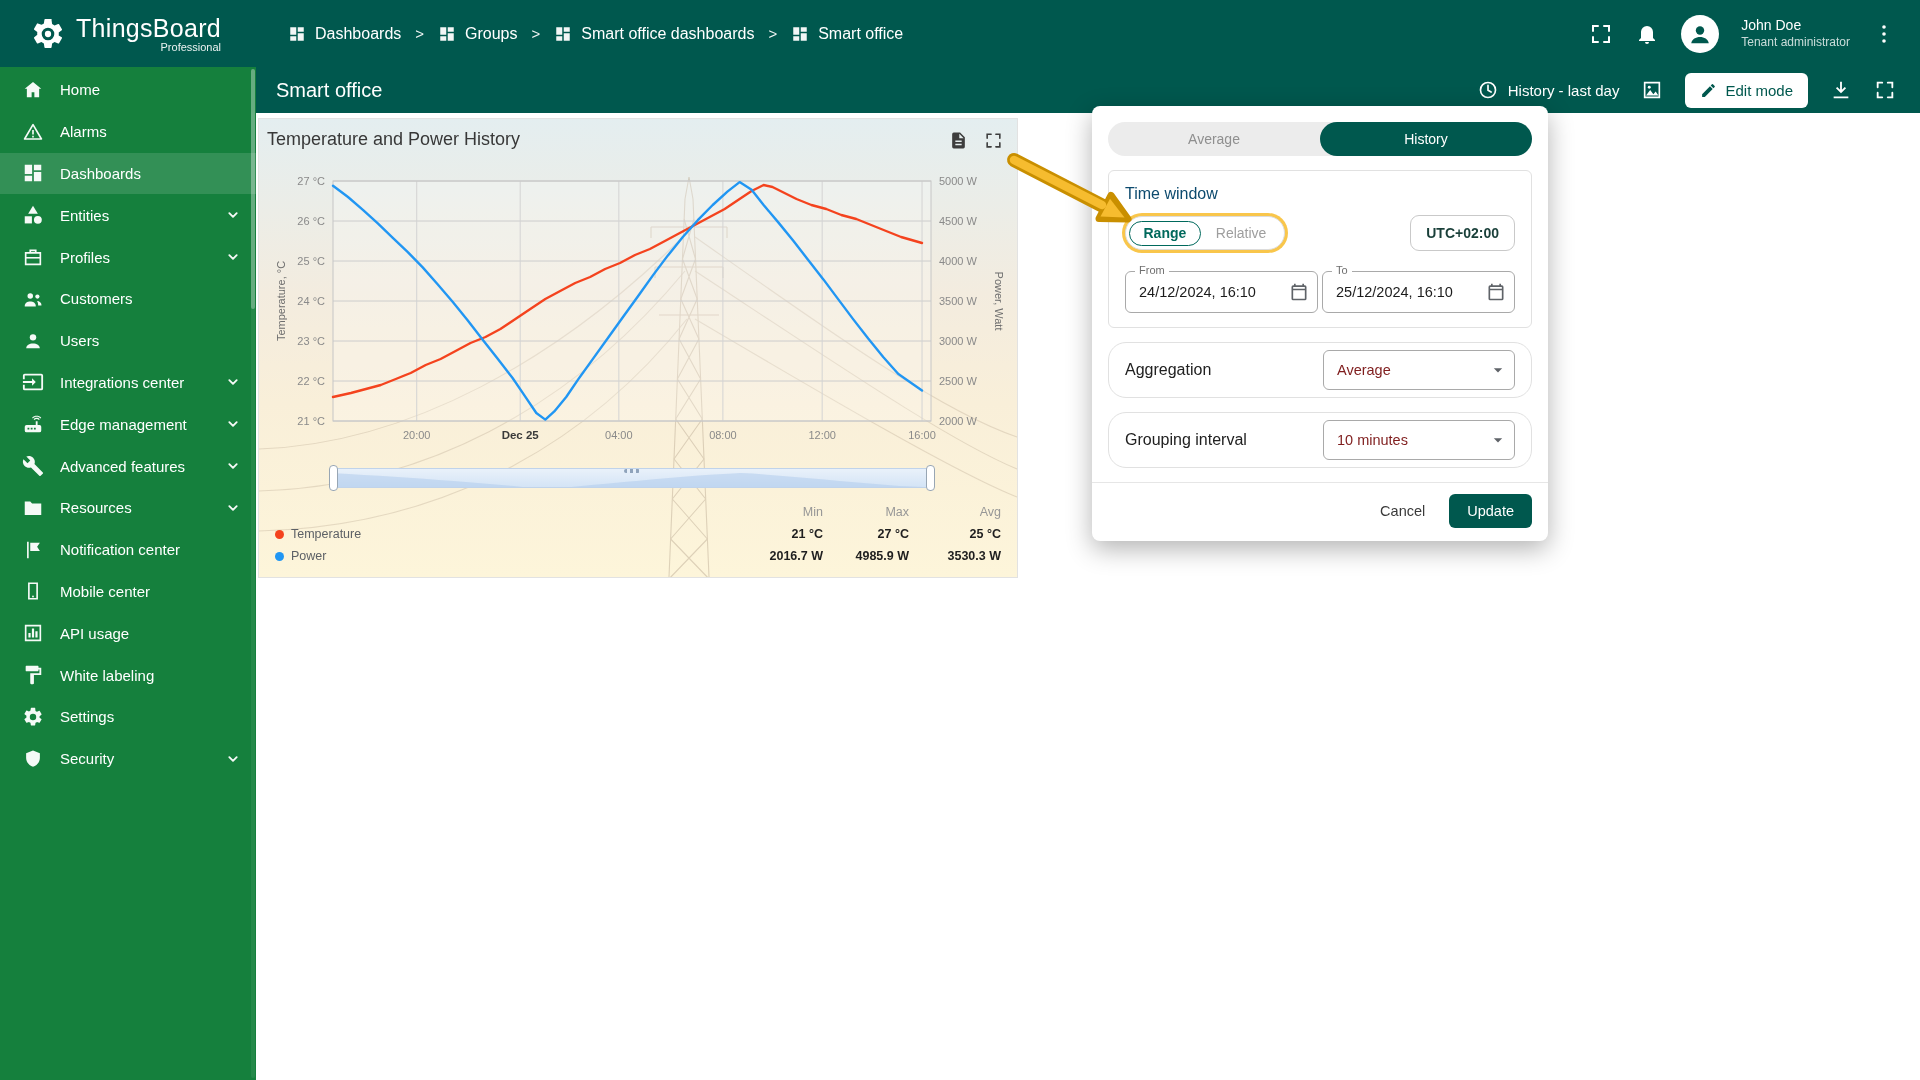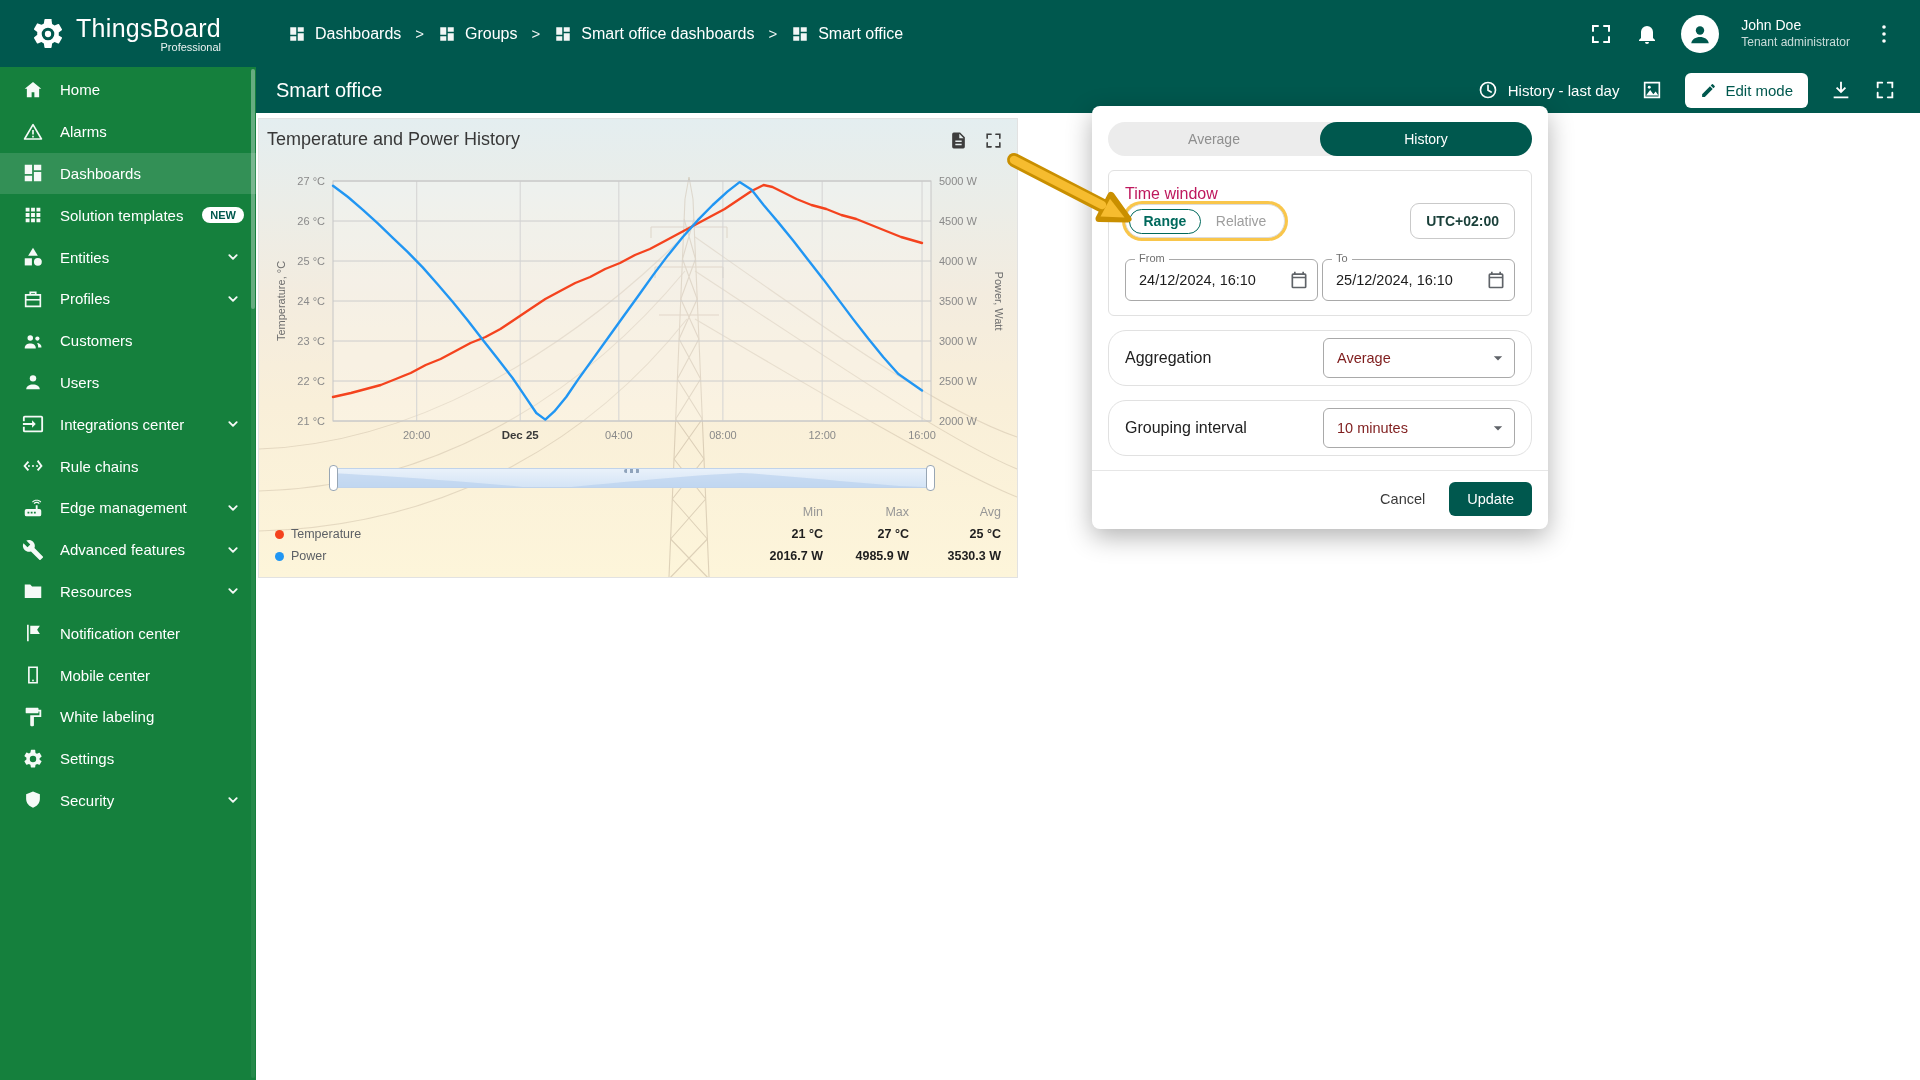--- a/index.html
+++ b/index.html
@@ -77,21 +77,21 @@
   .legend-item{display:flex;align-items:center;gap:7px;font-size:12.5px;color:#5d6166;cursor:pointer;}
   .legend-dot{width:9px;height:9px;border-radius:50%;flex:none;}
 
   
   .popup{position:absolute;left:1092px;top:106px;width:456px;background:#fff;border-radius:8px;box-shadow:0 8px 26px rgba(0,0,0,.30);z-index:40;padding:16px 16px 0;}
   .tw-tabs{background:#ececec;border-radius:17px;height:34px;display:flex;}
   .tw-tab{flex:1;display:flex;align-items:center;justify-content:center;font-size:14px;color:#8f8f8f;font-weight:500;border-radius:17px;cursor:pointer;}
   .tw-tab.active{background:#00584E;color:#fff;}
   .tw-box{border:1px solid #e1e1e1;border-radius:6px;padding:14px 16px 14px;margin-top:14px;}
   .tw-box.compact{padding:7px 16px;display:flex;align-items:center;justify-content:space-between;border-radius:18px;}
-  .tw-title{font-size:16px;color:#be185d;font-weight:500;}
+  .tw-title{font-size:16px;color:#0c4a6e;font-weight:500;margin-bottom:12px;}
   .tw-row{display:flex;align-items:center;justify-content:space-between;}
   .mode-toggle{display:inline-flex;align-items:center;border:1px solid #dcdcdc;border-radius:19px;padding:3px;background:#fff;box-shadow:0 0 0 3px rgba(248,188,44,.85);}
   .mode{padding:5px 15px;font-size:14px;color:#9e9e9e;border-radius:14px;cursor:pointer;font-weight:500;}
   .mode.active{color:#00695C;font-weight:700;border:1.5px solid #00695C;padding:3.5px 13.5px;background:#fff;}
   .utc-btn{border:1px solid #c9c9c9;border-radius:9px;background:#fff;padding:9px 15px;font-size:14px;color:#193f39;font-weight:600;cursor:pointer;font-family:inherit;}
   .fields-row{display:flex;gap:4px;margin-top:20px;}
   .field{position:relative;flex:1;height:42px;border:1px solid #a9a9a9;border-radius:6px;display:flex;align-items:center;padding:0 8px 0 13px;background:#fff;cursor:text;}
   .field label{position:absolute;top:-8px;left:9px;background:#fff;padding:0 4px;font-size:11px;color:#6f6f6f;}
   .field .val{font-size:14.5px;color:#1c1c1c;flex:1;white-space:nowrap;}
   .cal{width:20px;height:20px;color:#5f6368;cursor:pointer;flex:none;}
@@ -218,29 +218,20 @@
         <span class="icon">
           <svg viewBox="0 0 24 24" aria-hidden="true">
             <path fill="currentColor" d="M3 3h8v10H3zm10 0h8v6h-8zm0 8h8v10h-8zM3 15h8v6H3z"></path>
           </svg>
         </span>
         <span class="sb-label">Dashboards</span>
       </div>
       <div class="sb-item">
         <span class="icon">
           <svg viewBox="0 0 24 24" aria-hidden="true">
-            <path fill="currentColor" d="M4 4h4.2v4.2H4zm5.9 0h4.2v4.2H9.9zm5.9 0H20v4.2h-4.2zM4 9.9h4.2v4.2H4zm5.9 0h4.2v4.2H9.9zm5.9 0H20v4.2h-4.2zM4 15.8h4.2V20H4zm5.9 0h4.2V20H9.9zm5.9 0H20V20h-4.2z"></path>
-          </svg>
-        </span>
-        <span class="sb-label">Solution templates</span>
-        <span class="badge">NEW</span>
-      </div>
-      <div class="sb-item">
-        <span class="icon">
-          <svg viewBox="0 0 24 24" aria-hidden="true">
             <path fill="currentColor" d="m12 2-5.3 8.6h10.6z"></path>
             <circle cx="17.3" cy="17.3" r="4.3" fill="currentColor"></circle>
             <path fill="currentColor" d="M3 13.4h7.8v7.8H3z"></path>
           </svg>
         </span>
         <span class="sb-label">Entities</span>
         <span class="icon chev">
           <svg viewBox="0 0 24 24" aria-hidden="true">
             <path fill="none" stroke="currentColor" stroke-width="2" stroke-linecap="round" stroke-linejoin="round" d="m8 10 4 4 4-4"></path>
           </svg>
@@ -293,28 +284,20 @@
         <span class="sb-label">Integrations center</span>
         <span class="icon chev">
           <svg viewBox="0 0 24 24" aria-hidden="true">
             <path fill="none" stroke="currentColor" stroke-width="2" stroke-linecap="round" stroke-linejoin="round" d="m8 10 4 4 4-4"></path>
           </svg>
         </span>
       </div>
       <div class="sb-item">
         <span class="icon">
           <svg viewBox="0 0 24 24" aria-hidden="true">
-            <path fill="currentColor" d="m7.8 6.8-1.6-1.3L1.5 11l4.7 5.5 1.6-1.3L4.1 11zM12 9.9a1.1 1.1 0 1 0 0 2.2 1.1 1.1 0 0 0 0-2.2zm-4.4 0a1.1 1.1 0 1 0 0 2.2 1.1 1.1 0 0 0 0-2.2zm8.8 0a1.1 1.1 0 1 0 0 2.2 1.1 1.1 0 0 0 0-2.2zm1.4-5.4-1.6 1.3L19.9 11l-3.7 4.2 1.6 1.3 4.7-5.5z" transform="translate(0,1)"></path>
-          </svg>
-        </span>
-        <span class="sb-label">Rule chains</span>
-      </div>
-      <div class="sb-item">
-        <span class="icon">
-          <svg viewBox="0 0 24 24" aria-hidden="true">
             <path fill="currentColor" d="m20.2 5.9.8-.8C19.6 3.7 17.8 3 16 3s-3.6.7-5 2.1l.8.8C13 4.8 14.5 4.2 16 4.2s3 .6 4.2 1.7zm-.9.8c-.9-.9-2.1-1.4-3.3-1.4s-2.4.5-3.3 1.4l.8.8c.7-.7 1.6-1 2.5-1s1.8.3 2.5 1zM19 13h-2V9h-2v4H5a2 2 0 0 0-2 2v4a2 2 0 0 0 2 2h14a2 2 0 0 0 2-2v-4a2 2 0 0 0-2-2zM8 18H6v-2h2zm3.5 0h-2v-2h2zm3.5 0h-2v-2h2z"></path>
           </svg>
         </span>
         <span class="sb-label">Edge management</span>
         <span class="icon chev">
           <svg viewBox="0 0 24 24" aria-hidden="true">
             <path fill="none" stroke="currentColor" stroke-width="2" stroke-linecap="round" stroke-linejoin="round" d="m8 10 4 4 4-4"></path>
           </svg>
         </span>
       </div>
@@ -353,20 +336,29 @@
         <span class="sb-label">Notification center</span>
       </div>
       <div class="sb-item">
         <span class="icon">
           <svg viewBox="0 0 24 24" aria-hidden="true">
             <path fill="none" stroke="currentColor" stroke-width="1.8" d="M7.5 3.5h9v17h-9z"></path>
             <circle cx="12" cy="18" r="1" fill="currentColor"></circle>
           </svg>
         </span>
         <span class="sb-label">Mobile center</span>
+      </div>
+      <div class="sb-item">
+        <span class="icon">
+          <svg viewBox="0 0 24 24" aria-hidden="true">
+            <path fill="none" stroke="currentColor" stroke-width="1.8" d="M4 4h16v16H4z"></path>
+            <path fill="currentColor" d="M7 12h2.4v5H7zm3.8-5h2.4v10h-2.4zm3.8 3H17v7h-2.4z"></path>
+          </svg>
+        </span>
+        <span class="sb-label">API usage</span>
       </div>
       <div class="sb-item">
         <span class="icon">
           <svg viewBox="0 0 24 24" aria-hidden="true">
             <path fill="currentColor" d="M18 4V3c0-.55-.45-1-1-1H5c-.55 0-1 .45-1 1v4c0 .55.45 1 1 1h12c.55 0 1-.45 1-1V6h1v4H9v11c0 .55.45 1 1 1h2c.55 0 1-.45 1-1v-9h8V4h-3z"></path>
           </svg>
         </span>
         <span class="sb-label">White labeling</span>
       </div>
       <div class="sb-item">

